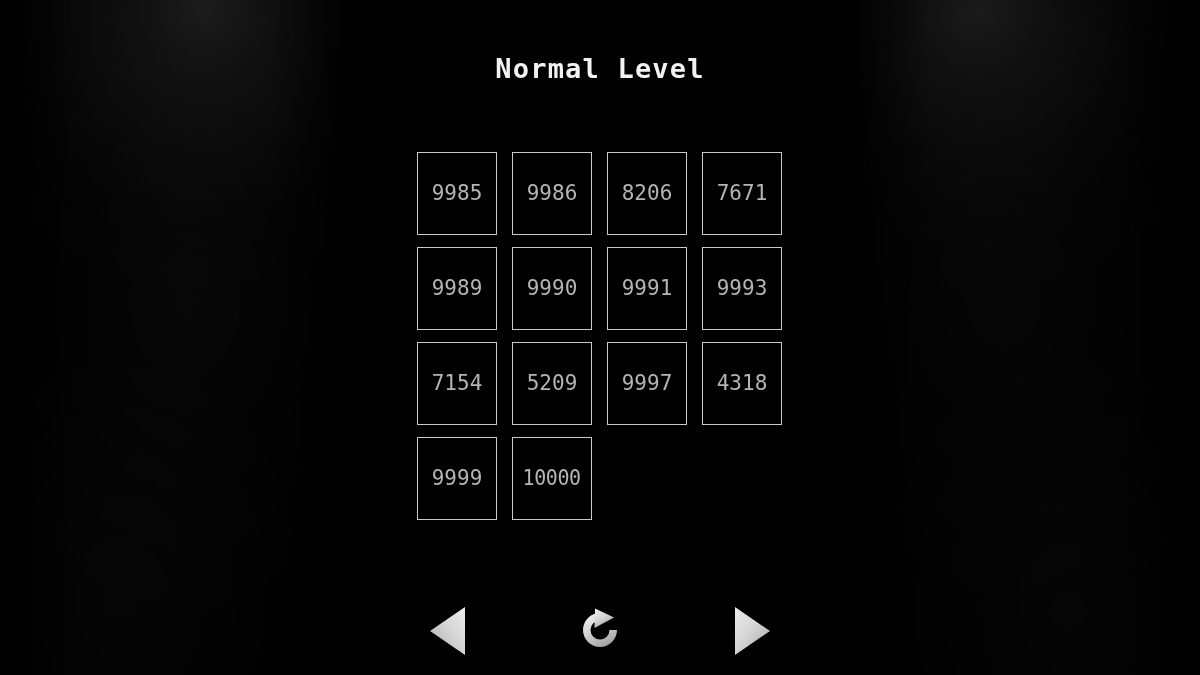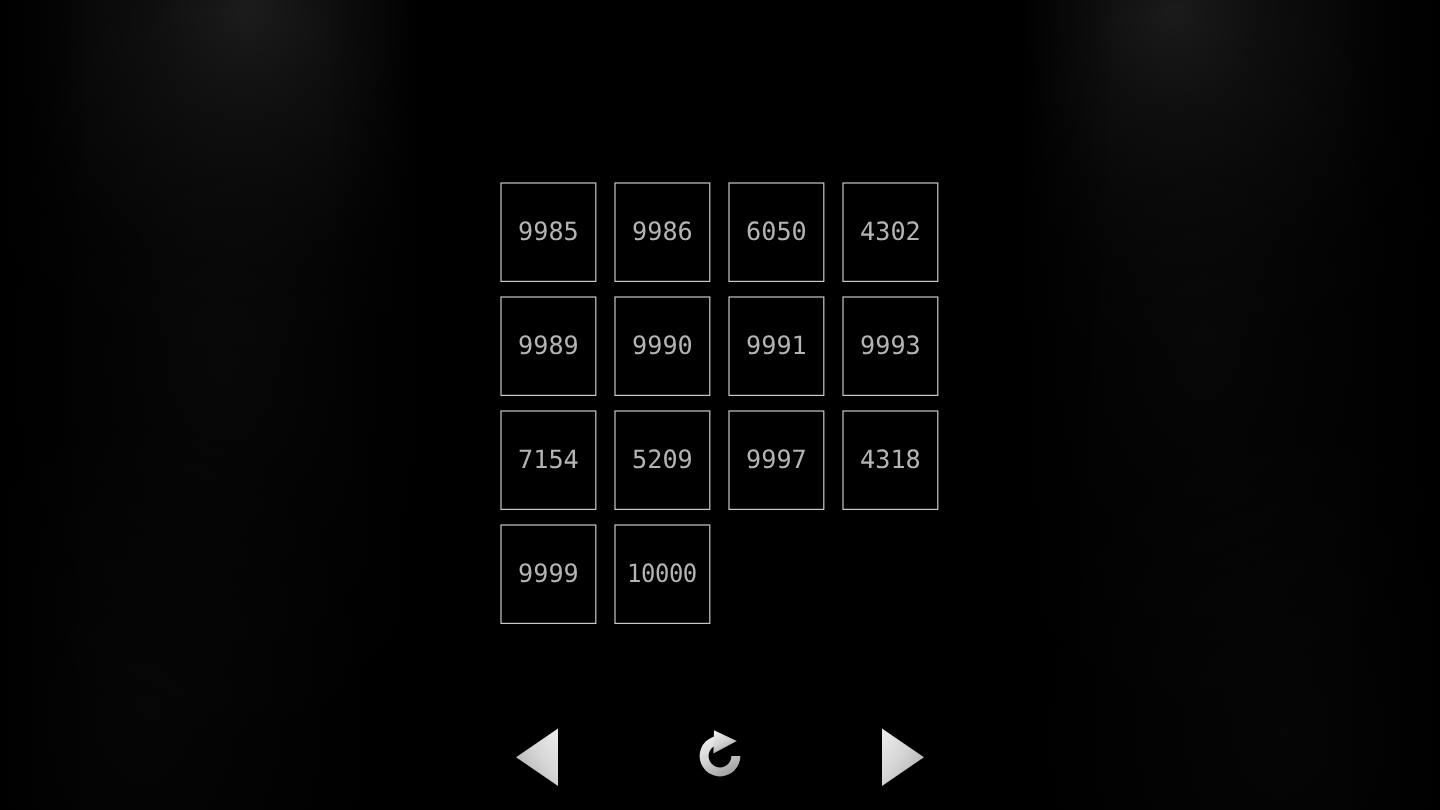--- a/index.html
+++ b/index.html
@@ -182,34 +182,35 @@
     <div class="side-edge"></div>
   </div>
 
   <div class="side-panel" id="side-right">
     <div class="side-glow"></div>
     <div class="side-edge"></div>
   </div>
 
   <div id="game-panel">
 
+    <div id="level-title">Normal Level</div>
 
     <div id="level-grid">
 
       <div class="level-cell">
         <span class="level-number">9985</span>
       </div>
       <div class="level-cell">
         <span class="level-number">9986</span>
       </div>
       <div class="level-cell">
-        <span class="level-number">6050</span>
-      </div>
-      <div class="level-cell">
-        <span class="level-number">4302</span>
+        <span class="level-number">8206</span>
+      </div>
+      <div class="level-cell">
+        <span class="level-number">7671</span>
       </div>
 
       <div class="level-cell">
         <span class="level-number">9989</span>
       </div>
       <div class="level-cell">
         <span class="level-number">9990</span>
       </div>
       <div class="level-cell">
         <span class="level-number">9991</span>

